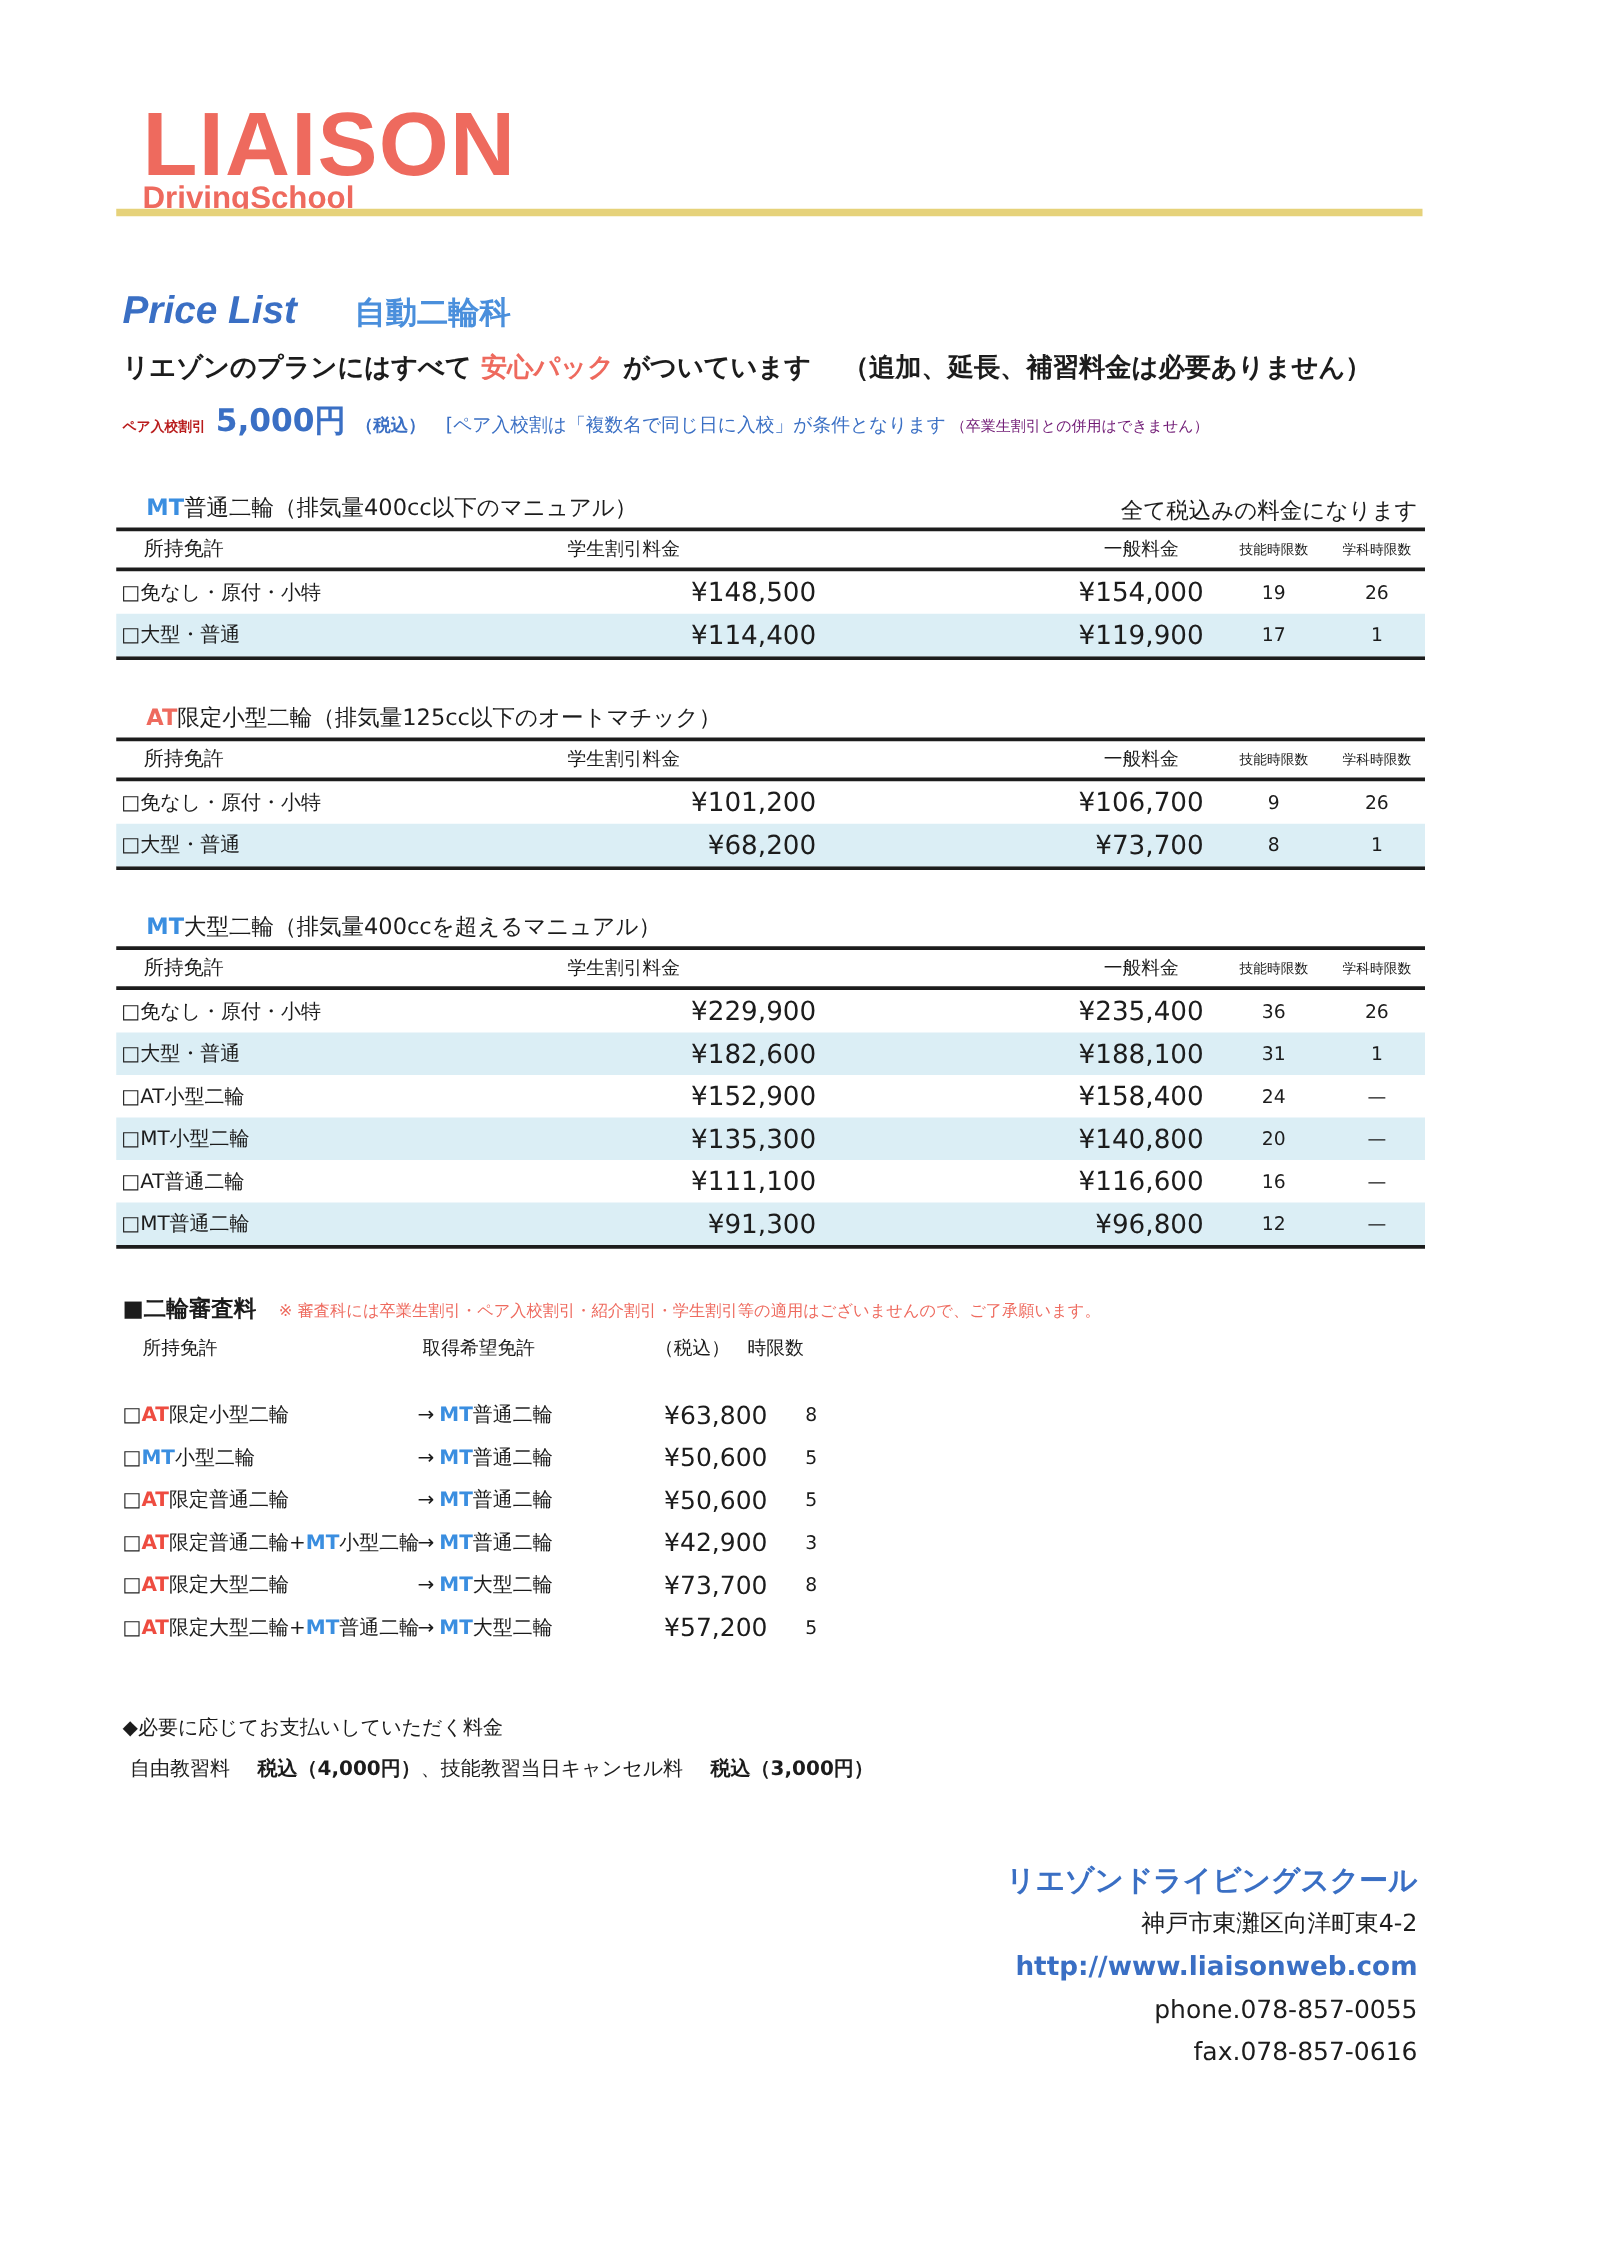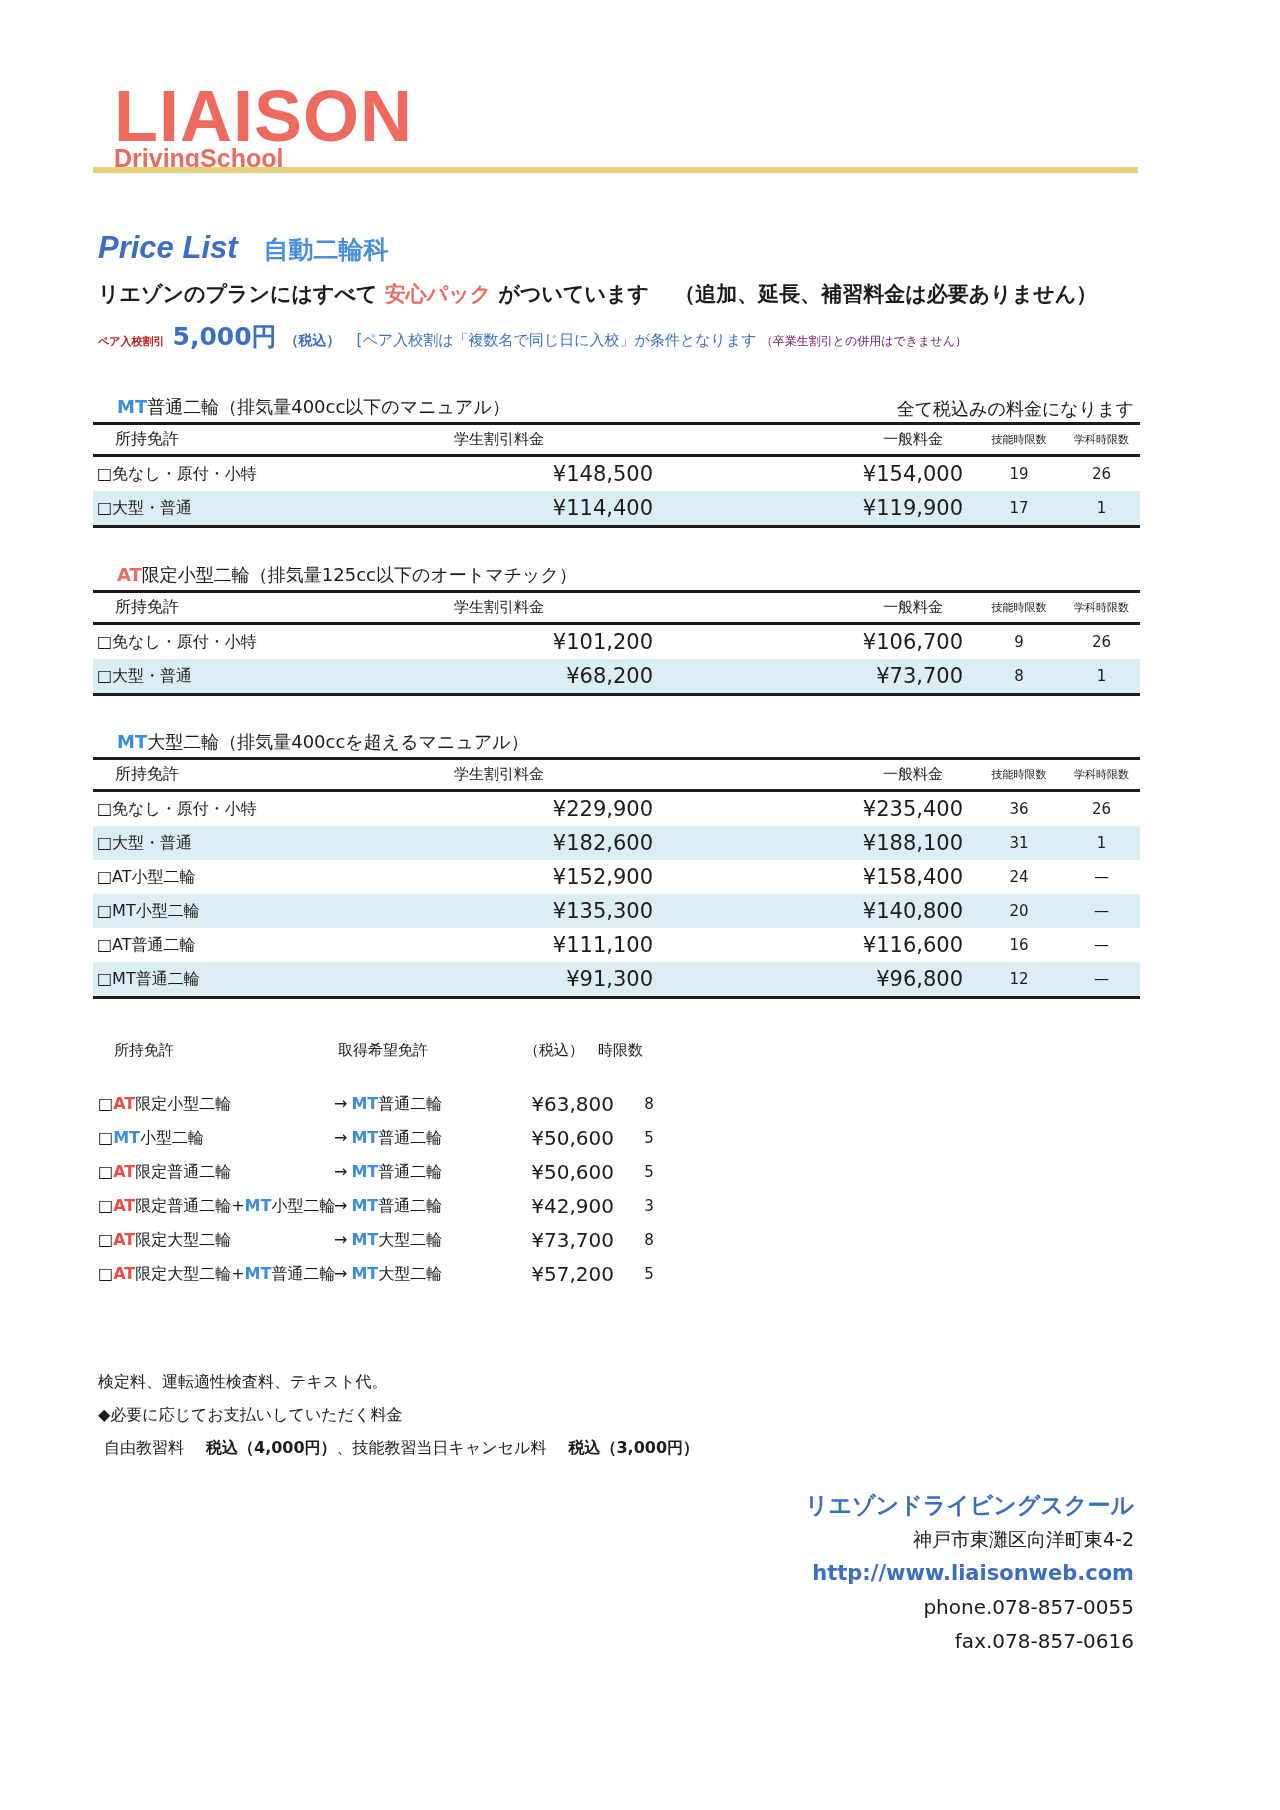--- a/index.html
+++ b/index.html
@@ -4,21 +4,21 @@
 <style>
   * { box-sizing: border-box; margin: 0; padding: 0; }
   html, body { width: 1280px; height: 1810px; background: #ffffff; }
   body { font-family: "DejaVu Sans", "Liberation Sans", sans-serif; color: #1c1c1c; position: relative; overflow: hidden; }
 
   .logo { position: absolute; left: 114px; top: 80px; }
   .logo-main { font-family: "Liberation Sans", sans-serif; font-weight: 900; font-size: 72px; color: #ee6a5e; letter-spacing: 1px; line-height: 72px; }
   .logo-sub { font-family: "Liberation Sans", sans-serif; font-weight: bold; font-size: 25px; color: #ee6a5e; line-height: 24px; margin-top: -6px; }
   .gold-rule { position: absolute; left: 93px; top: 167px; width: 1045px; height: 6px; background: #e6d27a; }
 
-  .title-row { position: absolute; left: 98px; top: 230px; display: flex; align-items: baseline; gap: 26px; }
+  .title-row { position: absolute; left: 98px; top: 230px; display: flex; align-items: baseline; gap: 46px; }
   .price-list { font-family: "Liberation Sans", sans-serif; font-weight: bold; font-style: italic; font-size: 31px; color: #3a6fc4; }
   .dept { font-weight: bold; font-size: 25px; color: #4a8fdc; }
 
   .headline { position: absolute; left: 98px; top: 280px; font-weight: bold; font-size: 21px; color: #1c1c1c; white-space: nowrap; }
   .headline .accent { color: #ee6a5e; }
   .headline .note { margin-left: 18px; }
 
   .pair-row { position: absolute; left: 98px; top: 320px; white-space: nowrap; display: flex; align-items: baseline; }
   .pair-label { font-weight: bold; font-size: 11px; color: #b91c1c; }
   .pair-amount { font-weight: bold; font-size: 25px; color: #3a6fc4; margin-left: 8px; }
@@ -208,20 +208,24 @@
       <div class="c-lic">□MT普通二輪</div>
       <div class="c-stu">¥91,300</div>
       <div class="c-gen">¥96,800</div>
       <div class="c-skill">12</div>
       <div class="c-acad">—</div>
     </div>
   </div>
 </div>
 
 <div class="shinsa">
+  <div class="shinsa-head">
+    <span class="shinsa-title">■二輪審査料</span>
+    <span class="shinsa-note">※ 審査科には卒業生割引・ペア入校割引・紹介割引・学生割引等の適用はございませんので、ご了承願います。</span>
+  </div>
   <div class="shinsa-cols">
     <span style="width:236px;padding-left:16px;">所持免許</span>
     <span style="width:170px;padding-left:4px;">取得希望免許</span>
     <span style="width:80px;text-align:right;">（税込）</span>
     <span style="margin-left:14px;">時限数</span>
   </div>
   <div class="shinsa-rows" id="shinsa-rows">
       <div class="srow">
         <div class="s-from"><span>□</span><span class="red">AT</span><span>限定小型二輪</span></div>
         <div class="s-to"><span style="margin-right: 4px;">→</span><span class="blue">MT</span><span>普通二輪</span></div>
@@ -255,21 +259,20 @@
       <div class="srow">
         <div class="s-from"><span>□</span><span class="red">AT</span><span>限定大型二輪+</span><span class="blue">MT</span><span>普通二輪</span></div>
         <div class="s-to"><span style="margin-right: 4px;">→</span><span class="blue">MT</span><span>大型二輪</span></div>
         <div class="s-price">¥57,200</div>
         <div class="s-hours">5</div>
       </div>
     </div>
 </div>
 
 <div class="notes">
-  <div>検定料、運転適性検査料、テキスト代。</div>
   <div>◆必要に応じてお支払いしていただく料金</div>
   <div class="fees">
     <span style="margin-left:6px;">自由教習料</span><span class="b" style="margin-right:0;">税込（4,000円）</span><span>、技能教習当日キャンセル料</span><span class="b">税込（3,000円）</span>
   </div>
 </div>
 
 <div class="contact">
   <div class="c-name">リエゾンドライビングスクール</div>
   <div class="c-addr">神戸市東灘区向洋町東4-2</div>
   <div class="c-url">http://www.liaisonweb.com</div>

